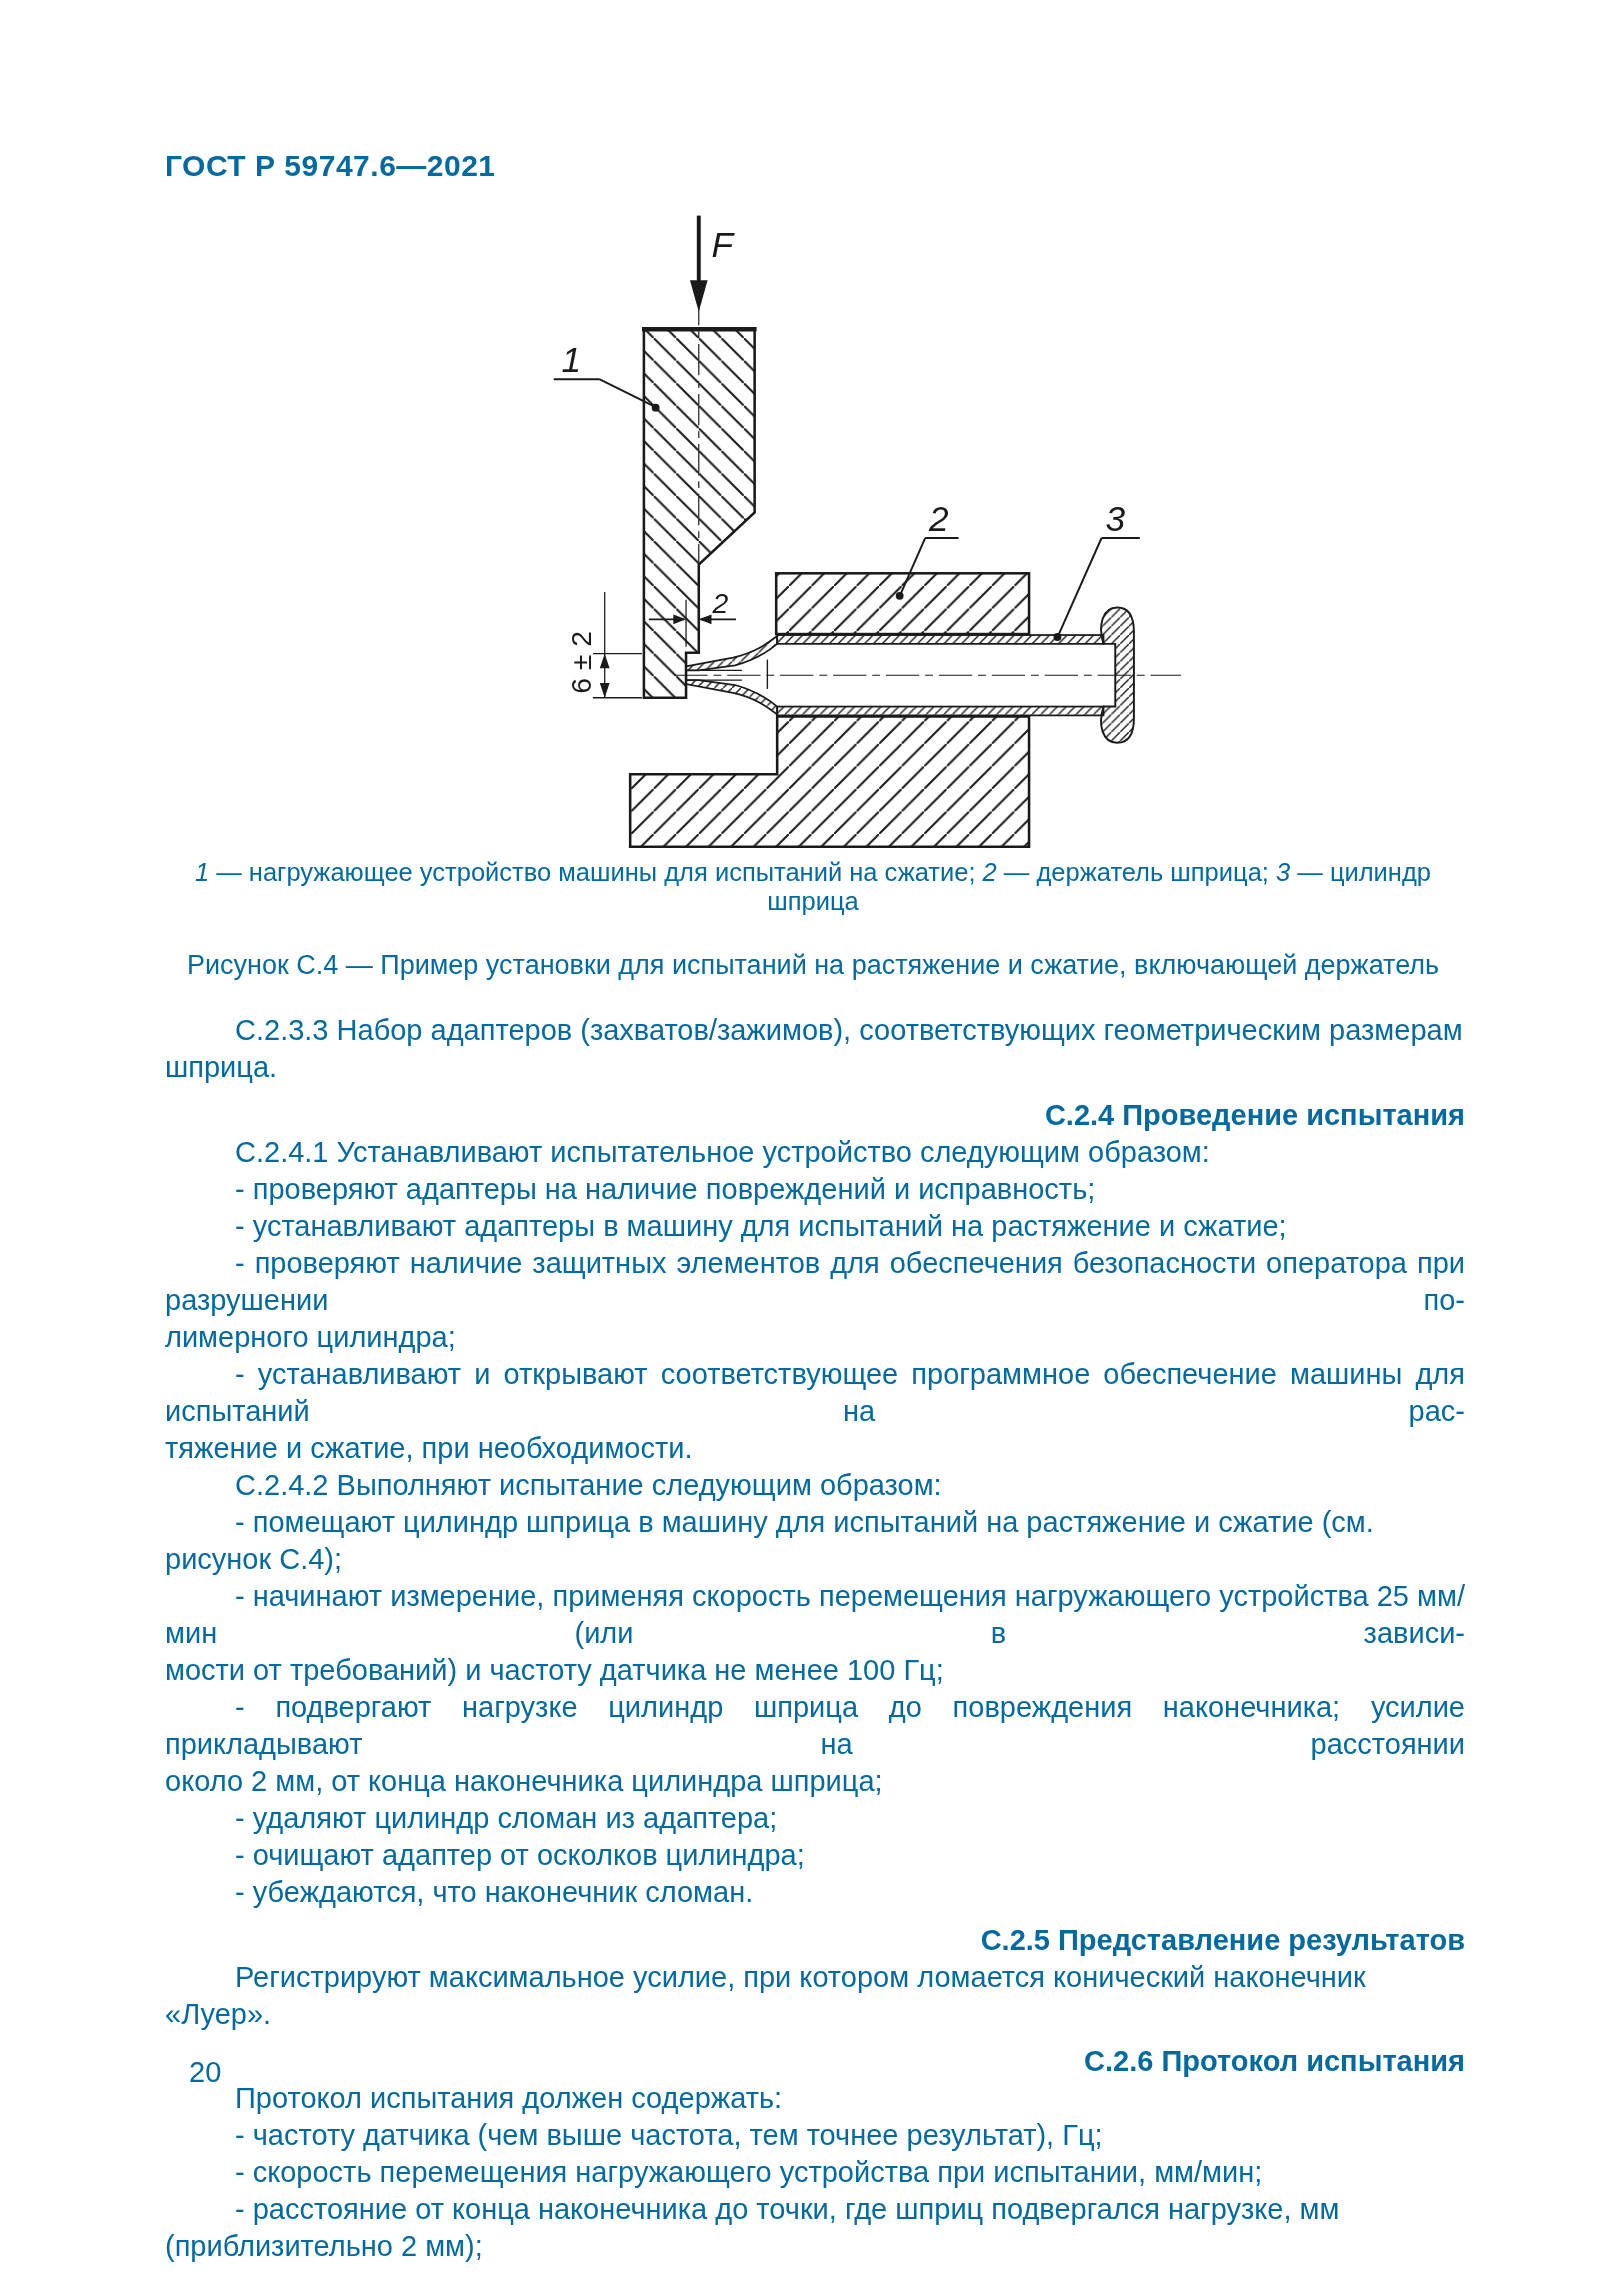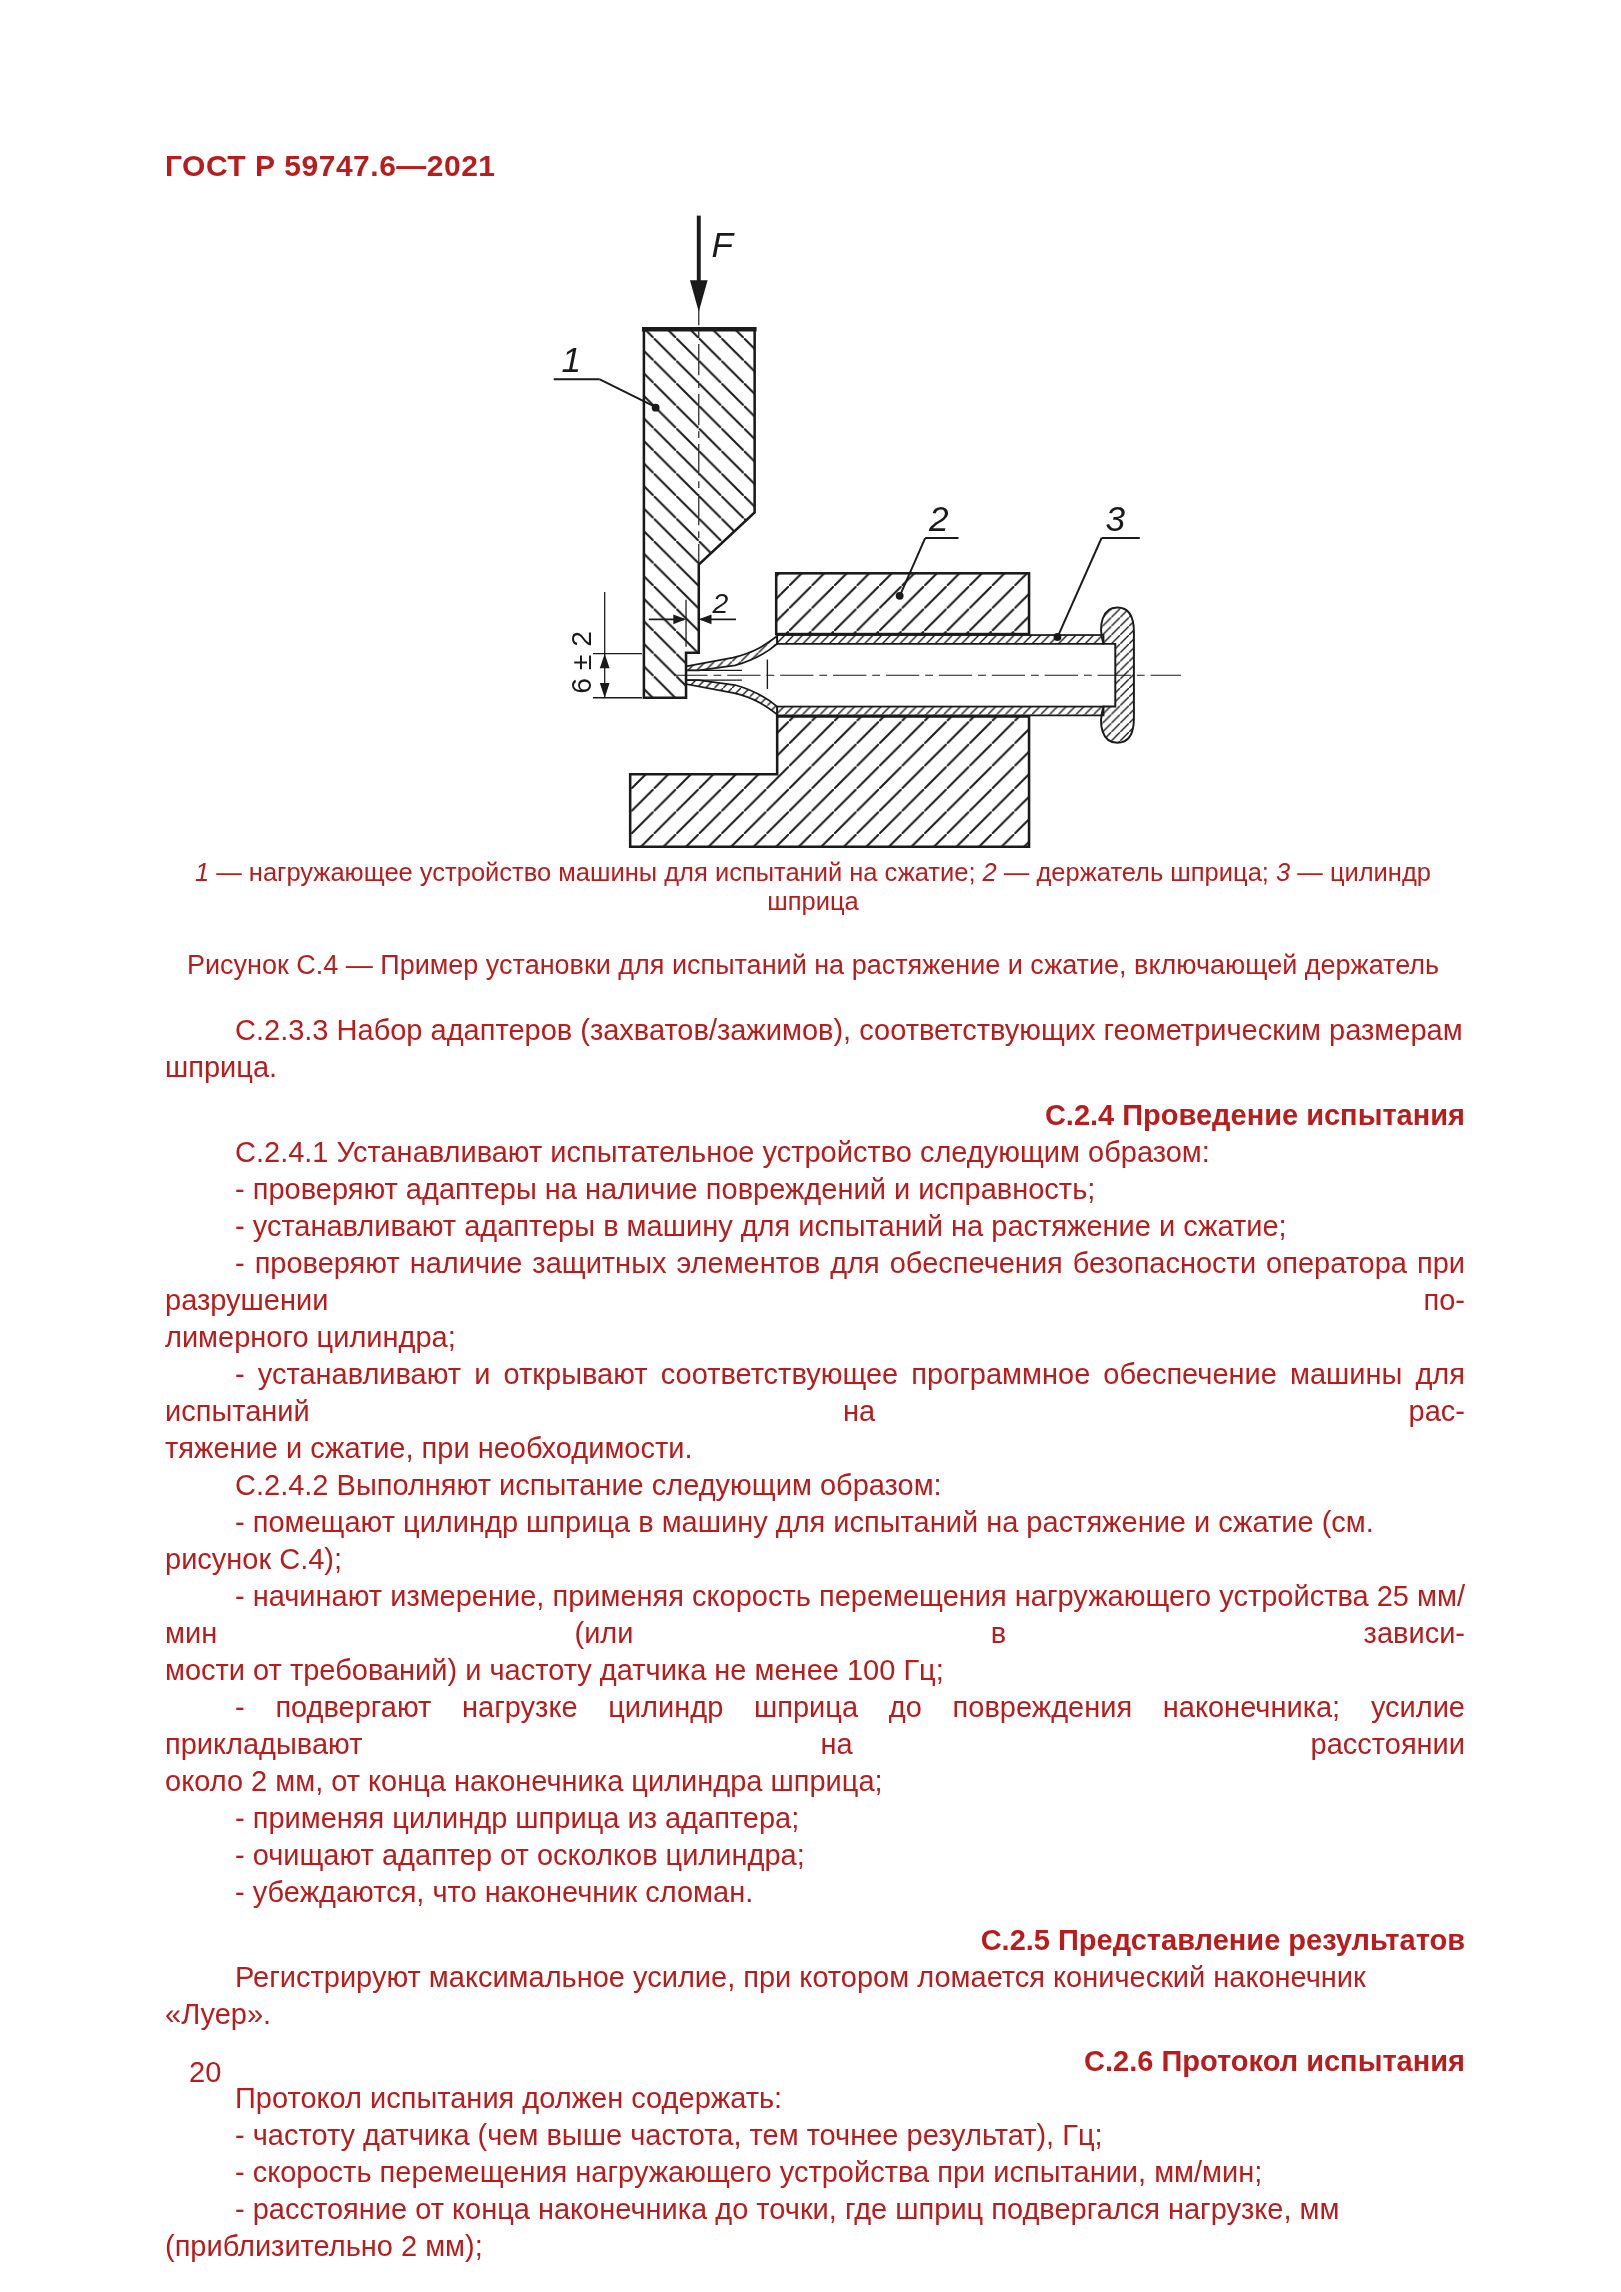--- a/index.html
+++ b/index.html
@@ -1,21 +1,21 @@
 <!DOCTYPE html>
 <html><head>
 <meta charset="utf-8">
 <style>
   html,body{margin:0;padding:0;background:#e8e8e8;}
   .page{
     position:relative;
     width:1621px;height:2293px;
     background:#ffffff;
     font-family:"Liberation Sans", sans-serif;
-    color:#b91c1c;
+    color:#0369a1;
     overflow:hidden;
   }
   .doc-header{
     position:absolute;left:165px;top:149px;
     font-size:30px;font-weight:bold;letter-spacing:0.5px;
   }
   .figure-wrap{position:absolute;left:0;top:0;}
   .figure-legend{
     position:absolute;left:165px;top:858px;width:1296px;
     font-size:25.5px;text-align:center;
@@ -157,21 +157,21 @@
       <div class="ln indent fill">- проверяют наличие защитных элементов для обеспечения безопасности оператора при разрушении по-</div>
       <div class="ln">лимерного цилиндра;</div>
       <div class="ln indent fill">- устанавливают и открывают соответствующее программное обеспечение машины для испытаний на рас-</div>
       <div class="ln">тяжение и сжатие, при необходимости.</div>
       <div class="ln indent">С.2.4.2 Выполняют испытание следующим образом:</div>
       <div class="ln indent">- помещают цилиндр шприца в машину для испытаний на растяжение и сжатие (см. рисунок С.4);</div>
       <div class="ln indent fill">- начинают измерение, применяя скорость перемещения нагружающего устройства 25 мм/мин (или в зависи-</div>
       <div class="ln">мости от требований) и частоту датчика не менее 100 Гц;</div>
       <div class="ln indent fill">- подвергают нагрузке цилиндр шприца до повреждения наконечника; усилие прикладывают на расстоянии</div>
       <div class="ln">около 2 мм, от конца наконечника цилиндра шприца;</div>
-      <div class="ln indent">- применяя цилиндр шприца из адаптера;</div>
+      <div class="ln indent">- удаляют цилиндр сломан из адаптера;</div>
       <div class="ln indent">- очищают адаптер от осколков цилиндра;</div>
       <div class="ln indent">- убеждаются, что наконечник сломан.</div>
       <div class="ln indent bold gap">С.2.5 Представление результатов</div>
       <div class="ln indent">Регистрируют максимальное усилие, при котором ломается конический наконечник «Луер».</div>
       <div class="ln indent bold gap">С.2.6 Протокол испытания</div>
       <div class="ln indent">Протокол испытания должен содержать:</div>
       <div class="ln indent">- частоту датчика (чем выше частота, тем точнее результат), Гц;</div>
       <div class="ln indent">- скорость перемещения нагружающего устройства при испытании, мм/мин;</div>
       <div class="ln indent">- расстояние от конца наконечника до точки, где шприц подвергался нагрузке, мм (приблизительно 2 мм);</div>
     </div>

